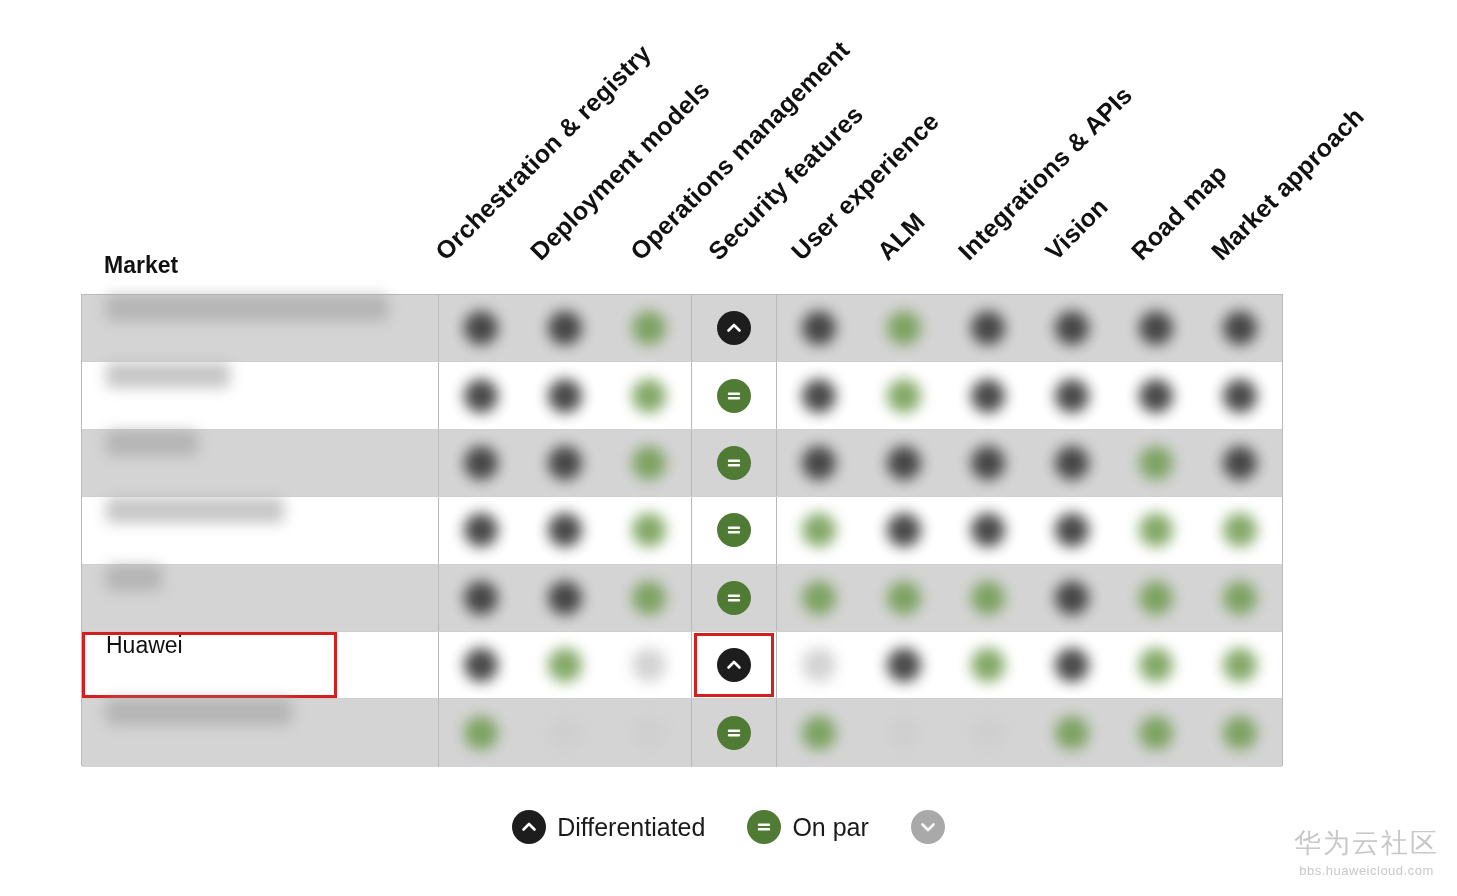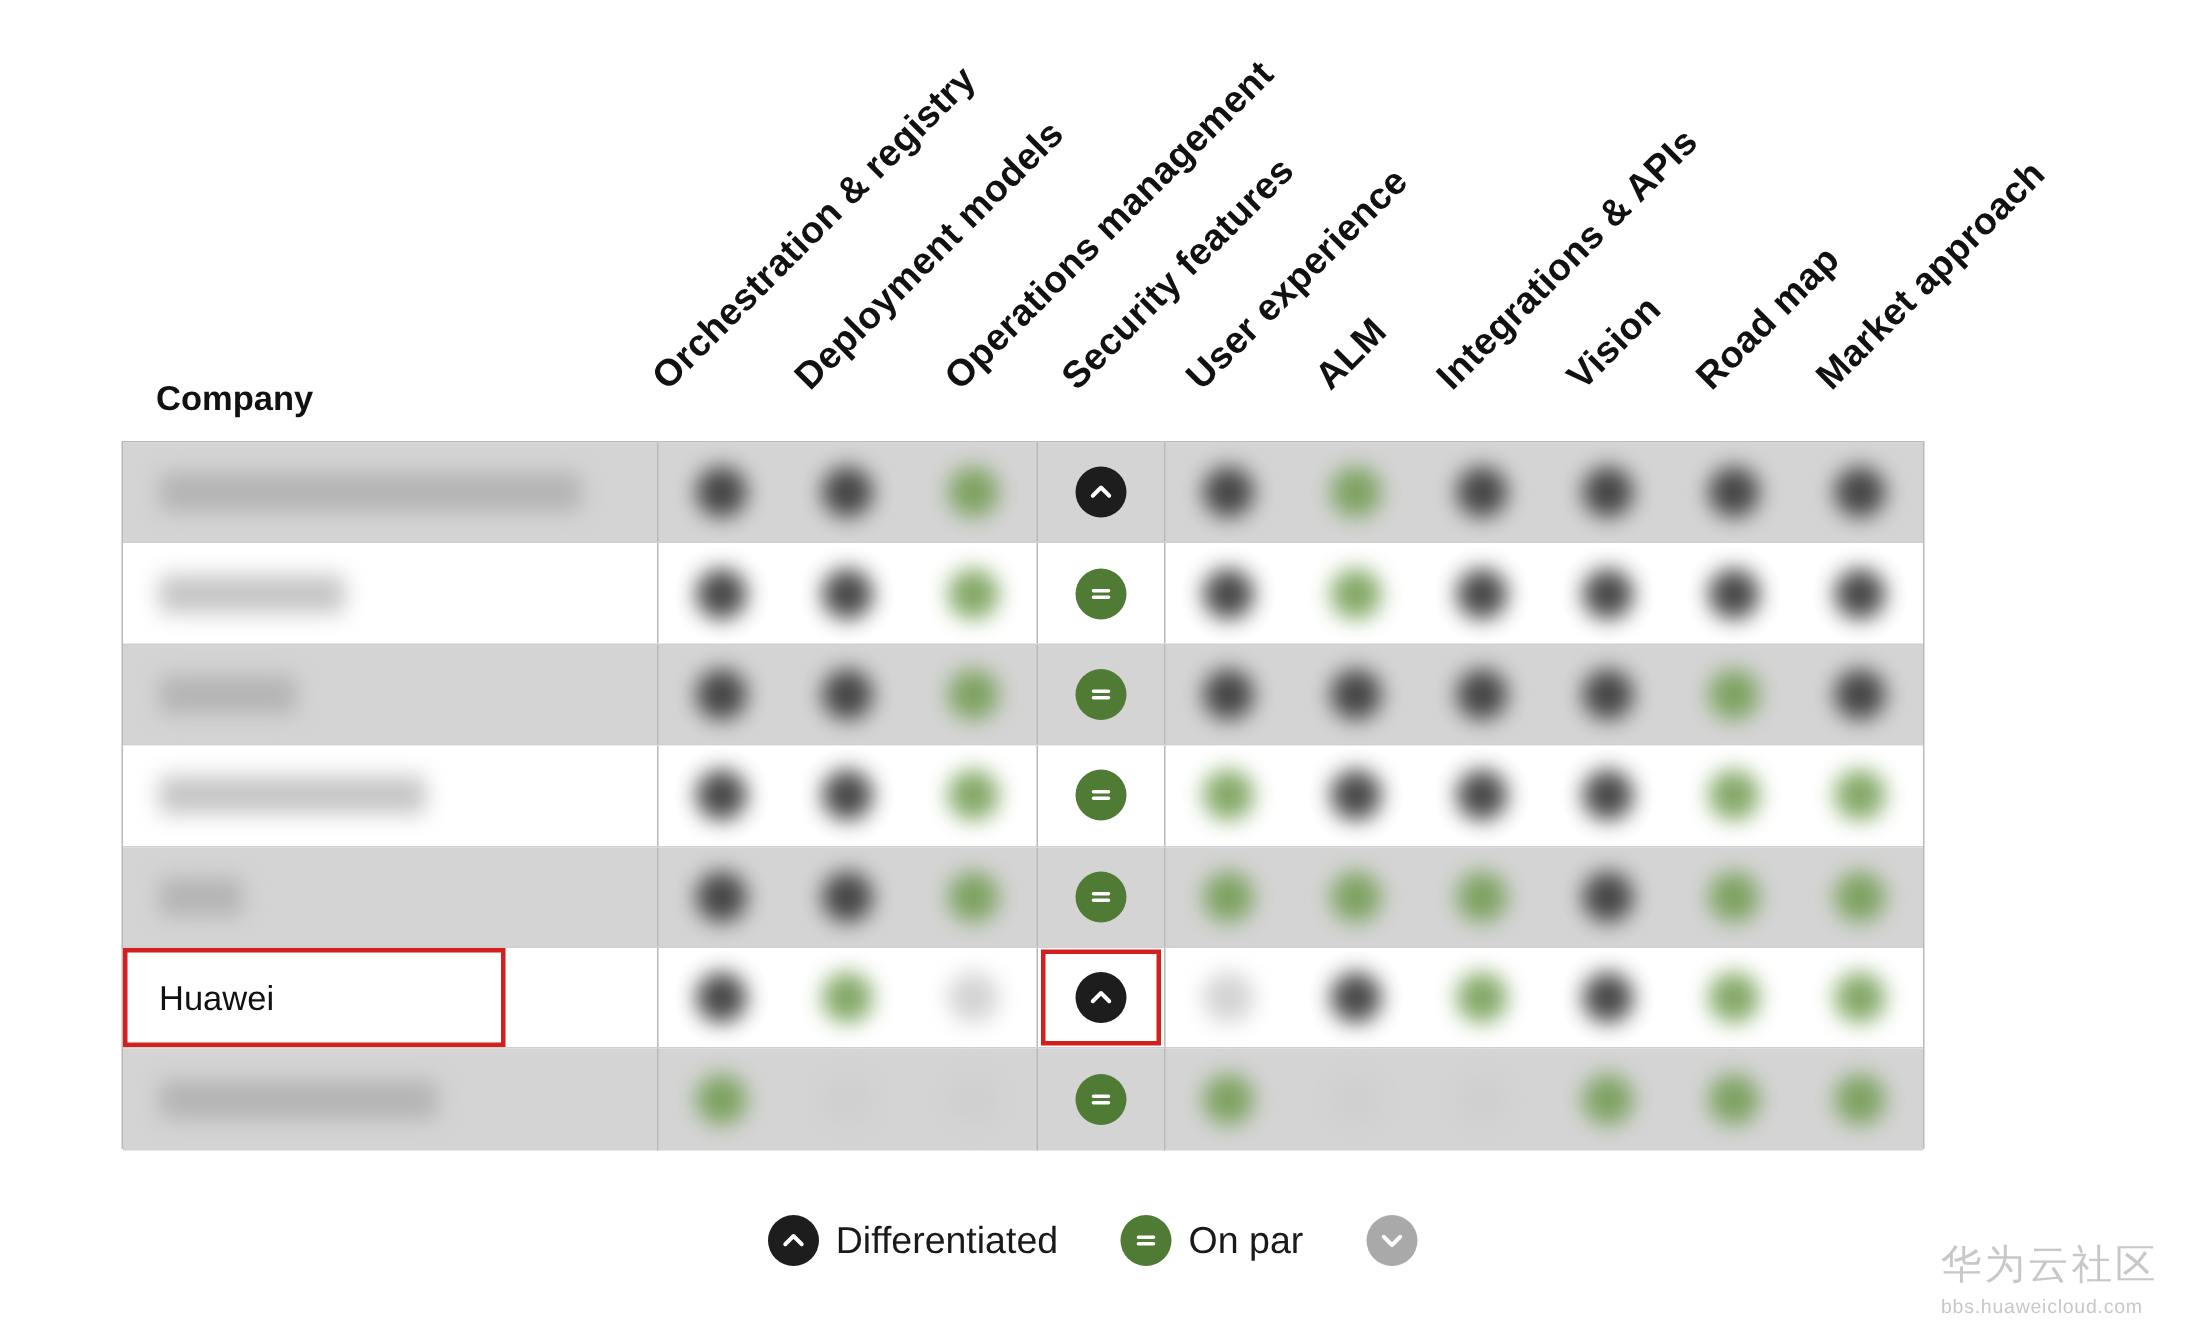--- a/index.html
+++ b/index.html
@@ -71,21 +71,21 @@
   }
   .row:last-child { border-bottom: none; }
   .row.shaded { background: #d4d4d4; }
   .row.plain  { background: #ffffff; }
 
   .cell-company {
     width: 357px;
     box-sizing: border-box;
     border-right: 1px solid #b9b9b9;
     display: flex;
-    align-items: center;
+    align-items: flex-start;
     padding-left: 24px;
     position: relative;
   }
   .company-name {
     font-size: 23px;
     color: #111;
   }
   .company-blur {
     display: inline-block;
     height: 26px;
@@ -173,21 +173,21 @@
   .legend-label {
     font-size: 25px;
     color: #1a1a1a;
   }
 
   
   .watermark {
     position: absolute;
     right: 18px;
     bottom: 18px;
-    text-align: left;
+    text-align: center;
     color: #c8c8c8;
     user-select: none;
   }
   .wm-main { font-size: 27px; letter-spacing: 2px; }
   .wm-sub  { font-size: 13px; letter-spacing: .5px; margin-top: 2px; }
 </style>
 </head>
 <body>
 
 <div class="board">
@@ -198,21 +198,21 @@
     <div class="col-head" style="left:205px;">Operations management</div>
     <div class="col-head" style="left:283px;">Security features</div>
     <div class="col-head" style="left:366px;">User experience</div>
     <div class="col-head" style="left:452px;">ALM</div>
     <div class="col-head" style="left:533px;">Integrations &amp; APIs</div>
     <div class="col-head" style="left:620px;">Vision</div>
     <div class="col-head" style="left:706px;">Road map</div>
     <div class="col-head" style="left:786px;">Market approach</div>
   </div>
 
-  <div class="company-head">Company</div>
+  <div class="company-head">Market</div>
 
   <div class="grid" id="grid">
       <div class="row shaded">
         <div class="cell-company">
           <span class="company-blur" style="width: 282px;"></span>
         </div>
         <div class="cells">
           <div class="cell">
             <span class="blob dark"></span>
           </div>

